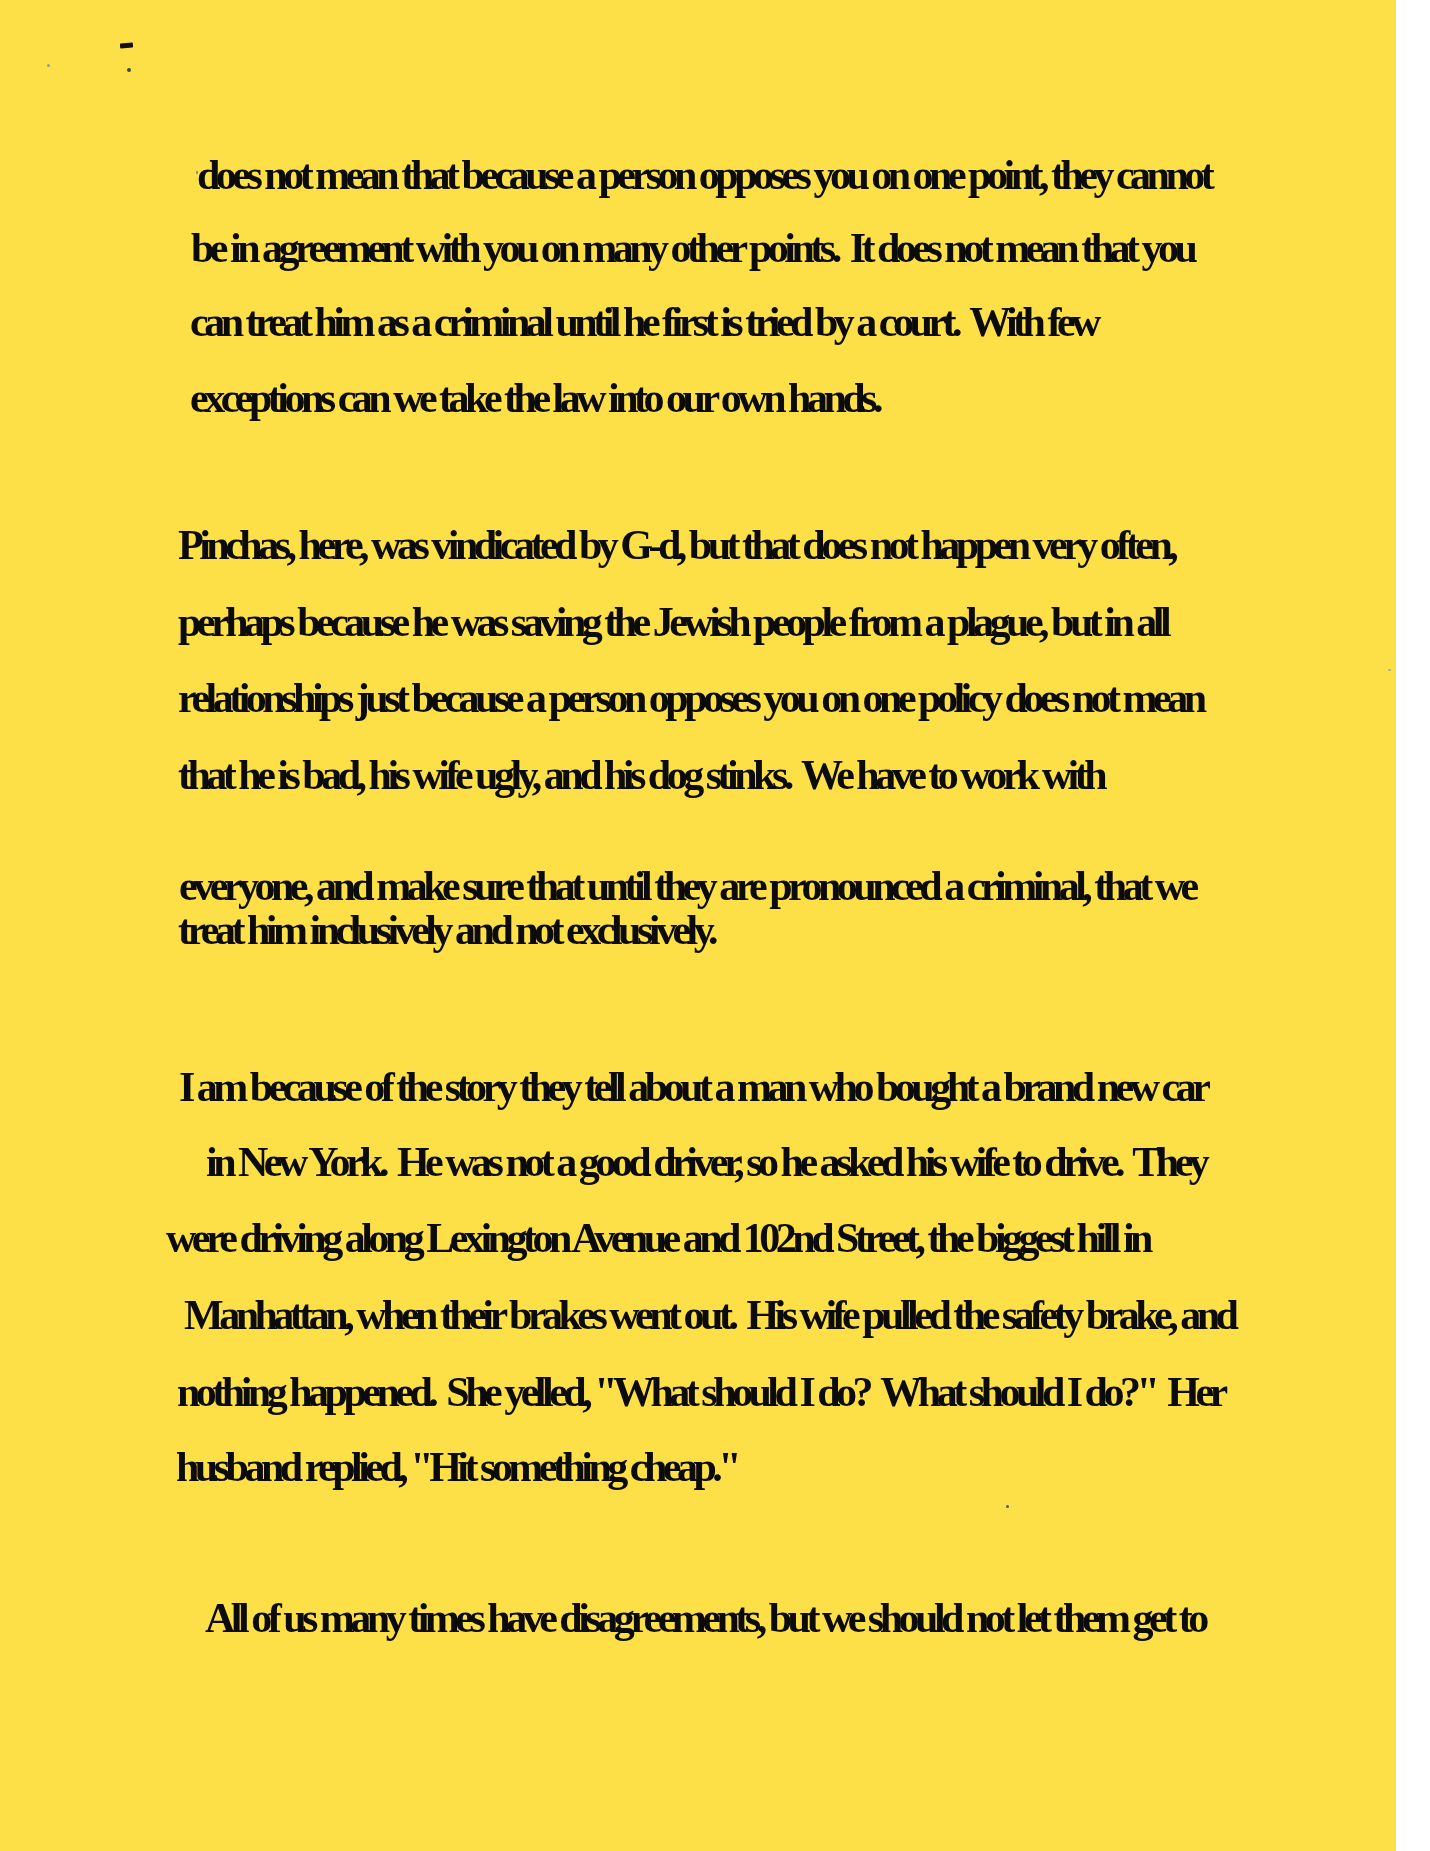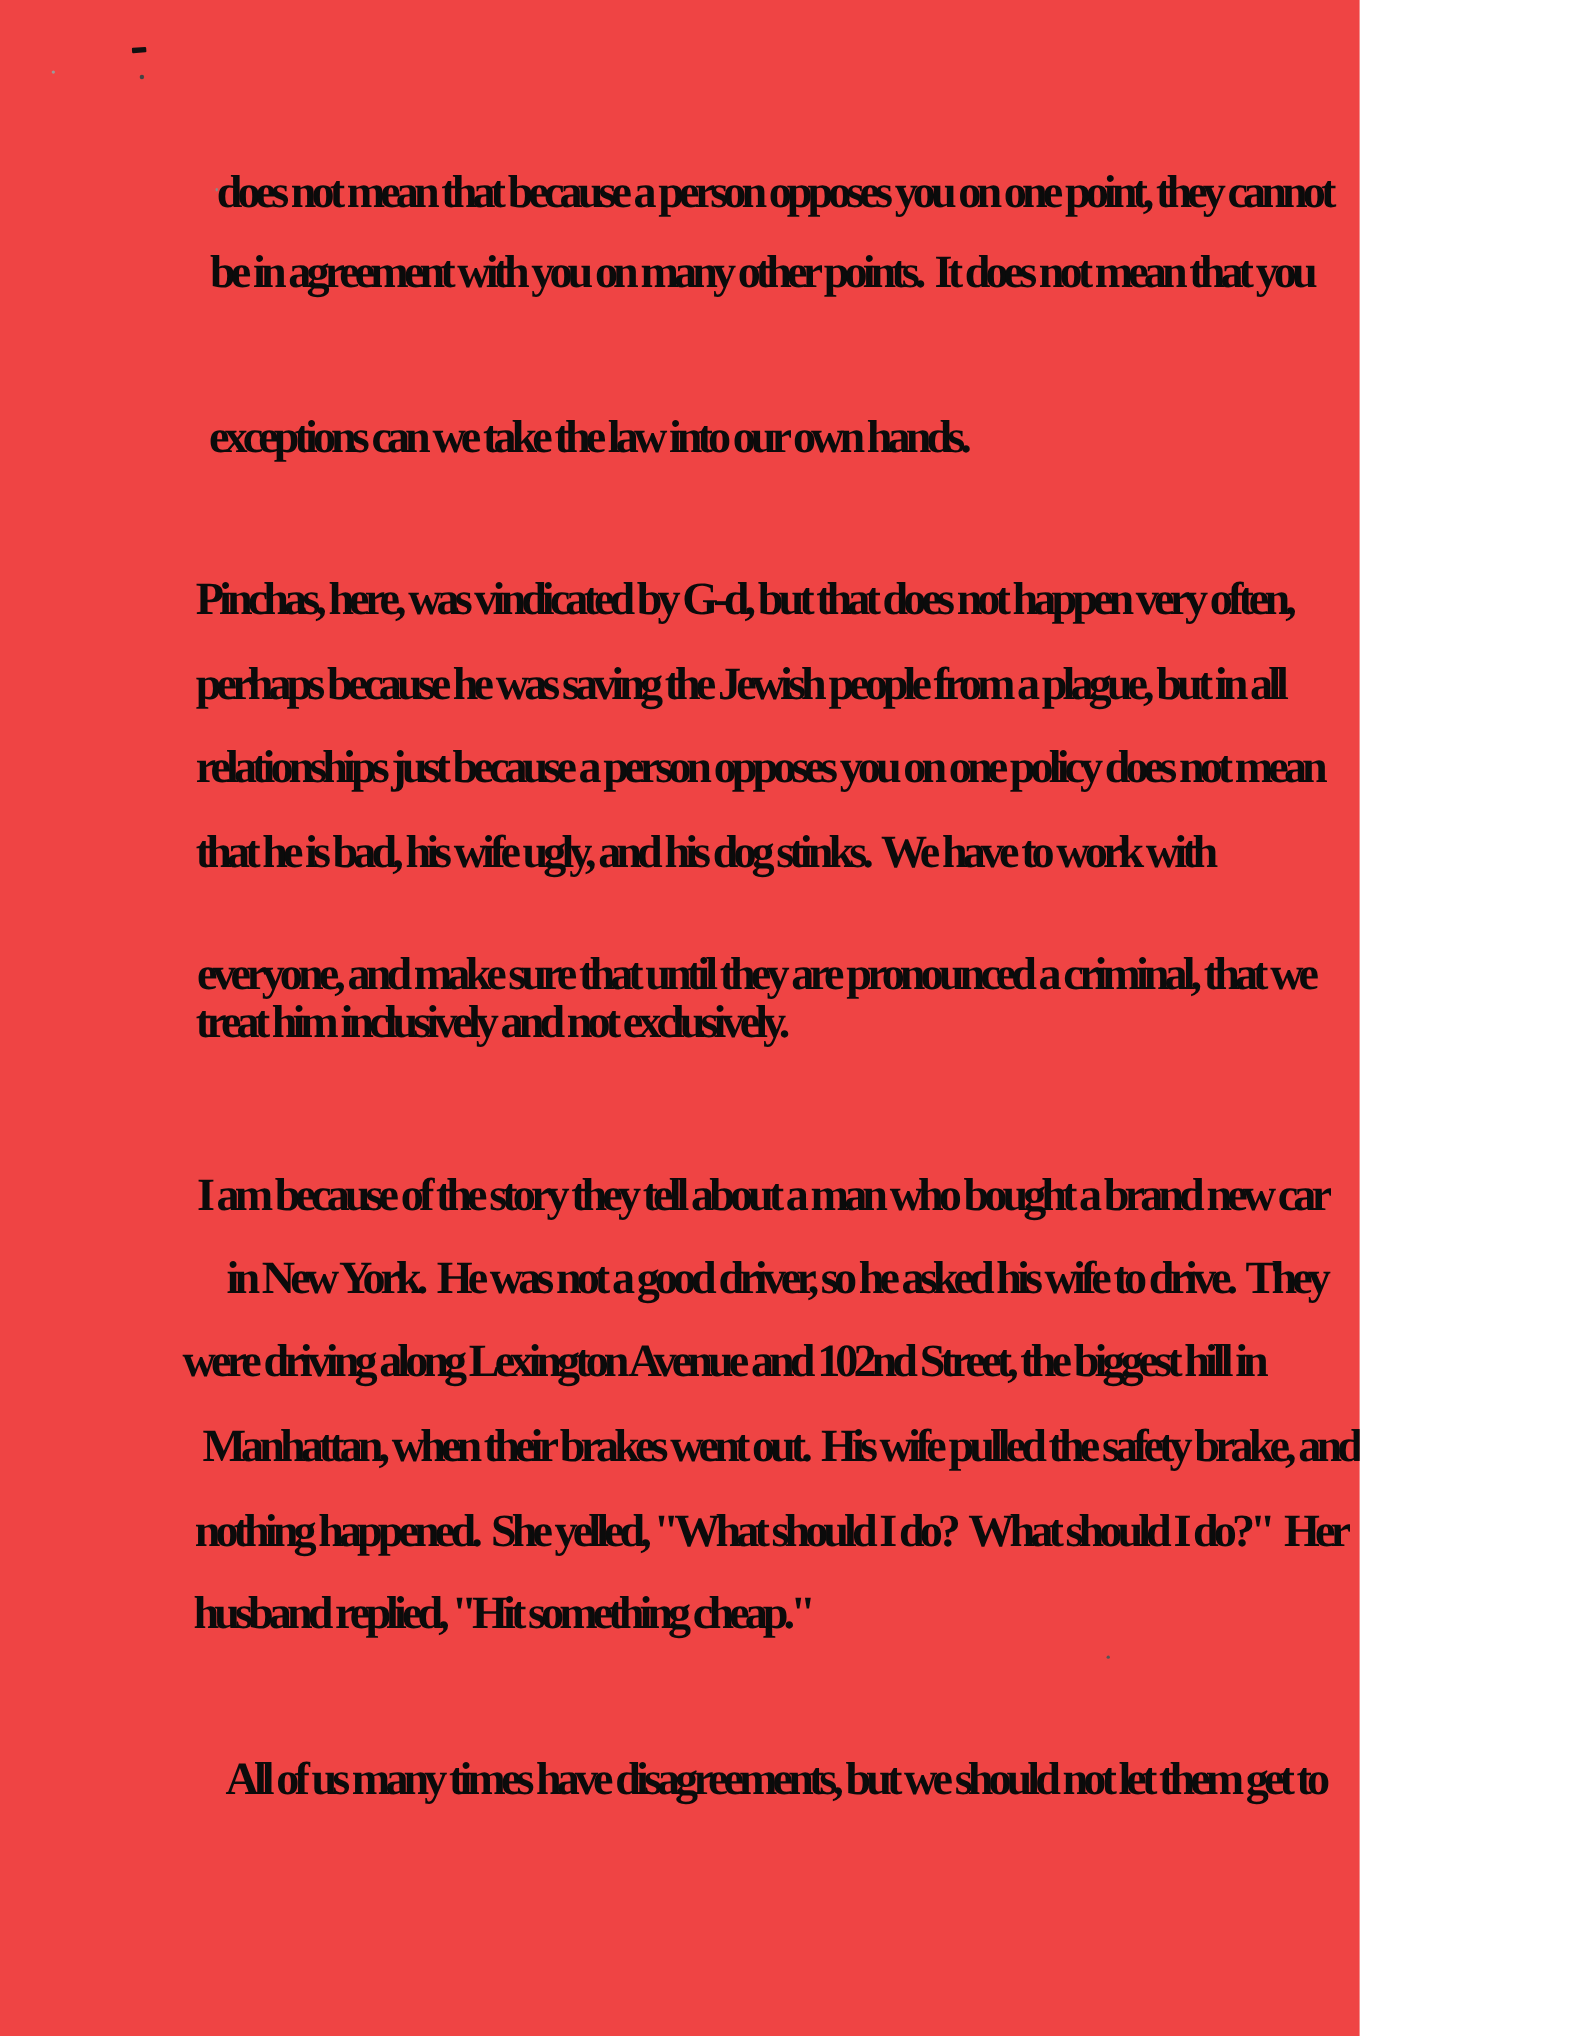--- a/index.html
+++ b/index.html
@@ -2,23 +2,23 @@
 <html><head>
 <meta charset="utf-8">
 <style>
   html, body {
     margin: 0;
     padding: 0;
     background: #ffffff;
   }
   .page {
     position: relative;
-    width: 1236px;
+    width: 1396px;
     height: 1851px;
-    background: #ef4444;
+    background: #fde047;
     overflow: hidden;
     font-family: "Liberation Serif", "DejaVu Serif", serif;
     text-align: right;
   }
   .textblock {
     position: absolute;
     inset: 0;
   }
   .line {
     position: absolute;
@@ -66,20 +66,21 @@
   <span class="speck speck-dash"></span>
   <span class="speck speck-dot1"></span>
   <span class="speck speck-dot2"></span>
   <span class="speck speck-dot3"></span>
   <span class="speck speck-dot4"></span>
   <span class="speck speck-dot5"></span>
 
   <div class="textblock">
     <div class="line ln1">does not mean that because a person opposes you on one point, they cannot</div>
     <div class="line ln2">be in agreement with you on many other points.  It does not mean that you</div>
+    <div class="line ln3">can treat him as a criminal until he first is tried by a court.  With few</div>
     <div class="line ln4">exceptions can we take the law into our own hands.</div>
 
     <div class="line ln5">Pinchas, here, was vindicated by G-d, but that does not happen very often,</div>
     <div class="line ln6">perhaps because he was saving the Jewish people from a plague, but in all</div>
     <div class="line ln7">relationships just because a person opposes you on one policy does not mean</div>
     <div class="line ln8">that he is bad, his wife ugly, and his dog stinks.  We have to work with</div>
     <div class="line ln9">everyone, and make sure that until they are pronounced a criminal, that we</div>
     <div class="line ln10">treat him inclusively and not exclusively.</div>
 
     <div class="line ln11">I am because of the story they tell about a man who bought a brand new car</div>

